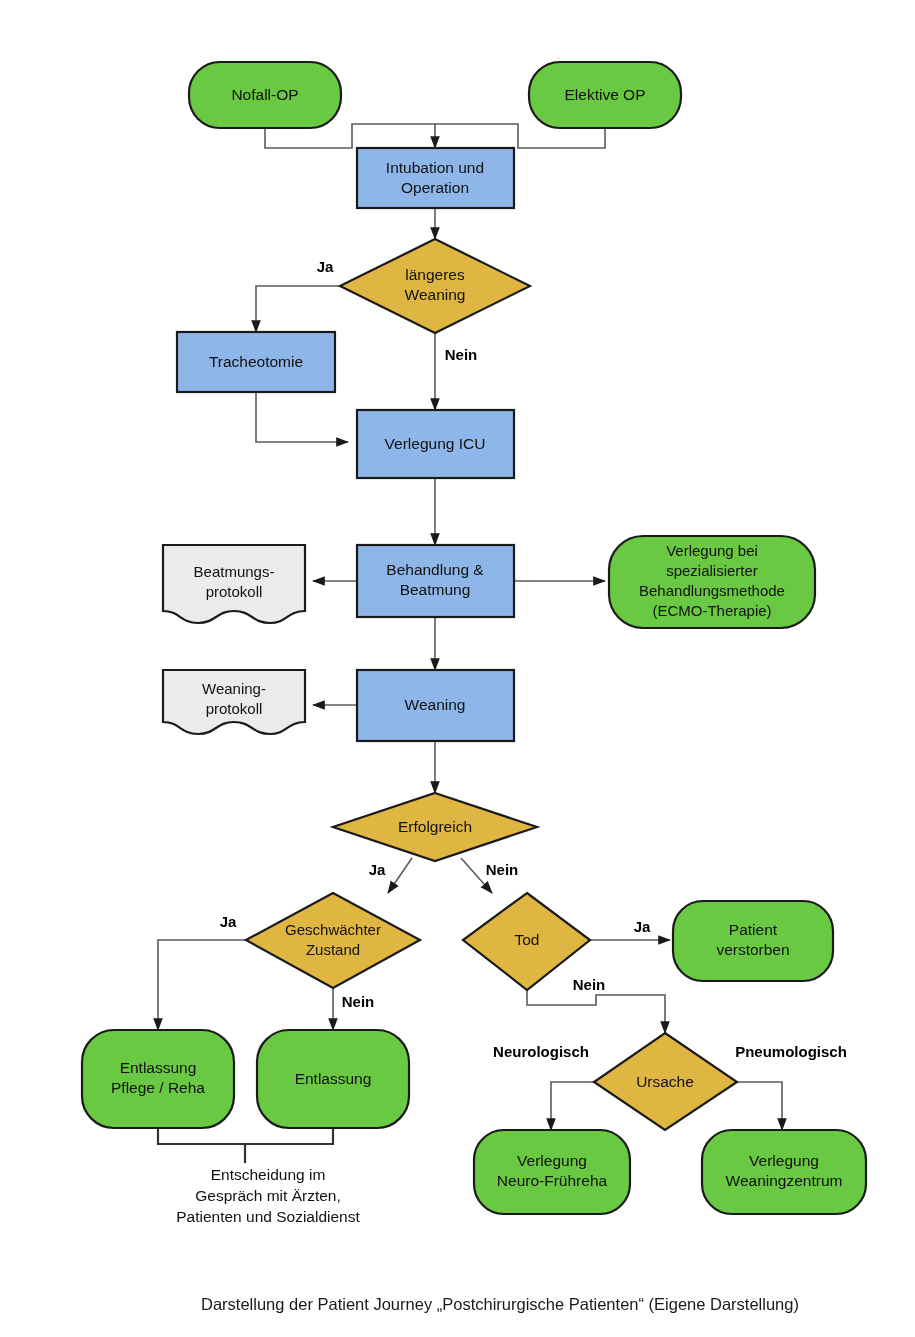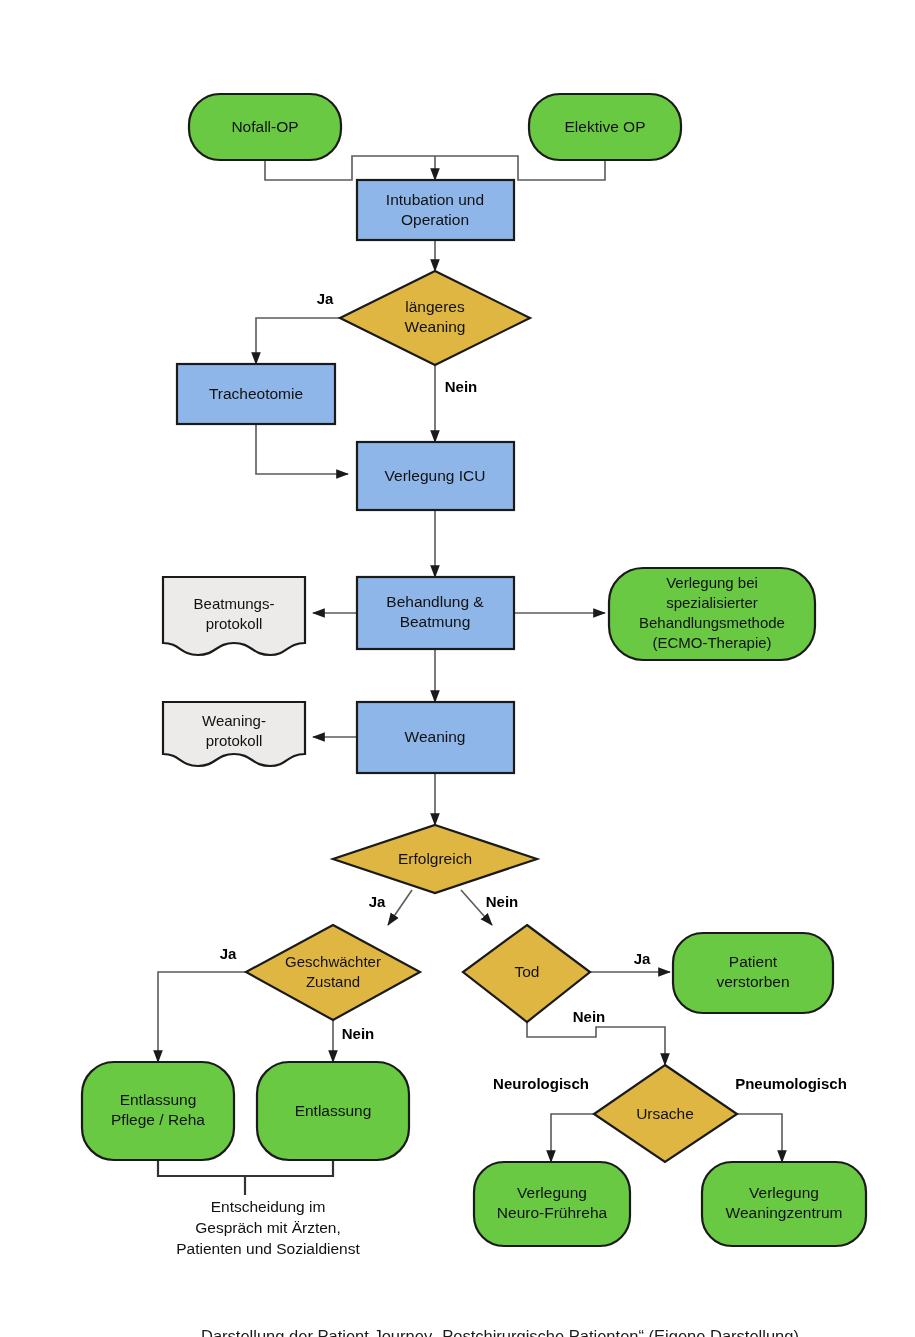--- a/index.html
+++ b/index.html
@@ -10,21 +10,20 @@
   body {
     width: 915px;
     height: 1337px;
     font-family: "Liberation Sans", sans-serif;
     overflow: hidden;
   }
   #flow-root {
     position: relative;
     width: 915px;
     height: 999px;
-    margin-top: 32px;
   }
   svg.flow-canvas {
     display: block;
     width: 915px;
     height: 1337px;
   }
   .node-shape {
     stroke: #1a1a1a;
     stroke-width: 2.2;
   }

